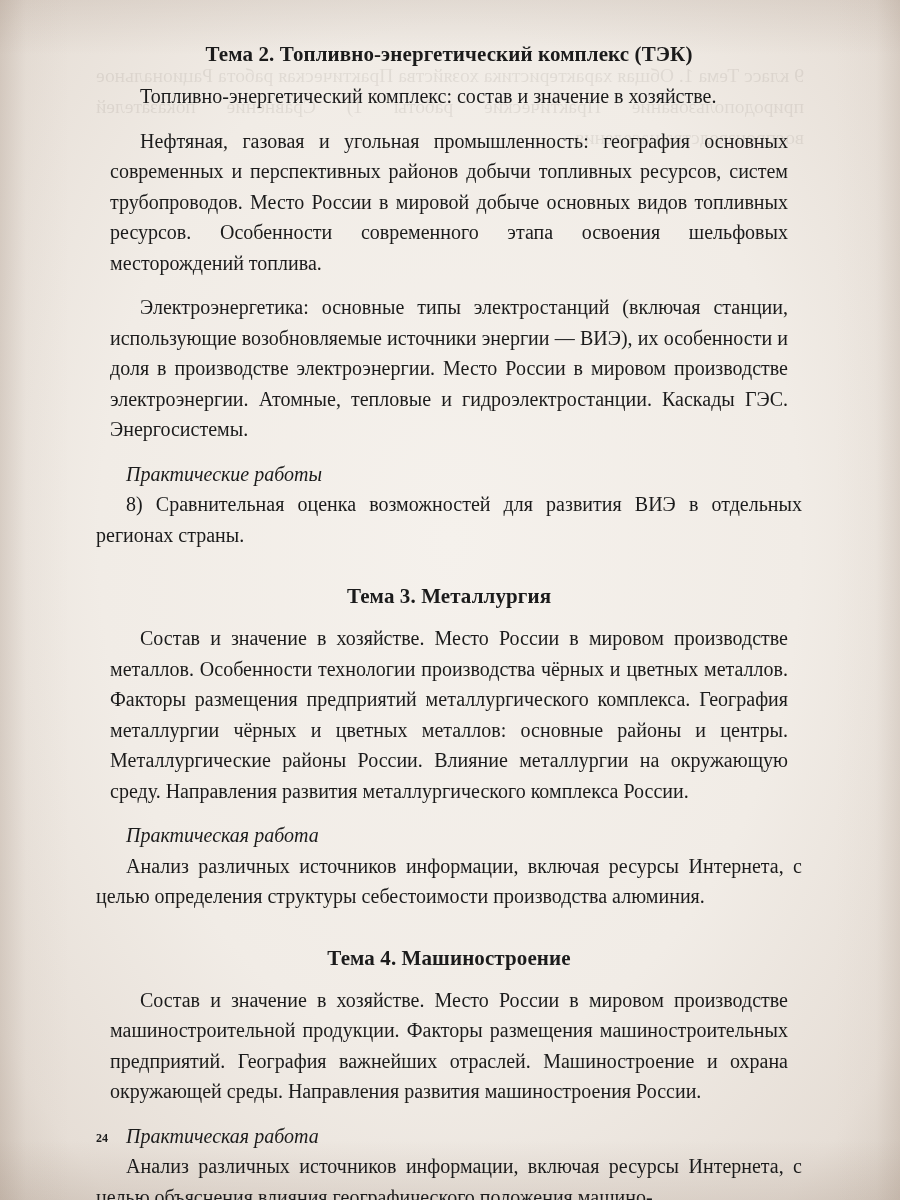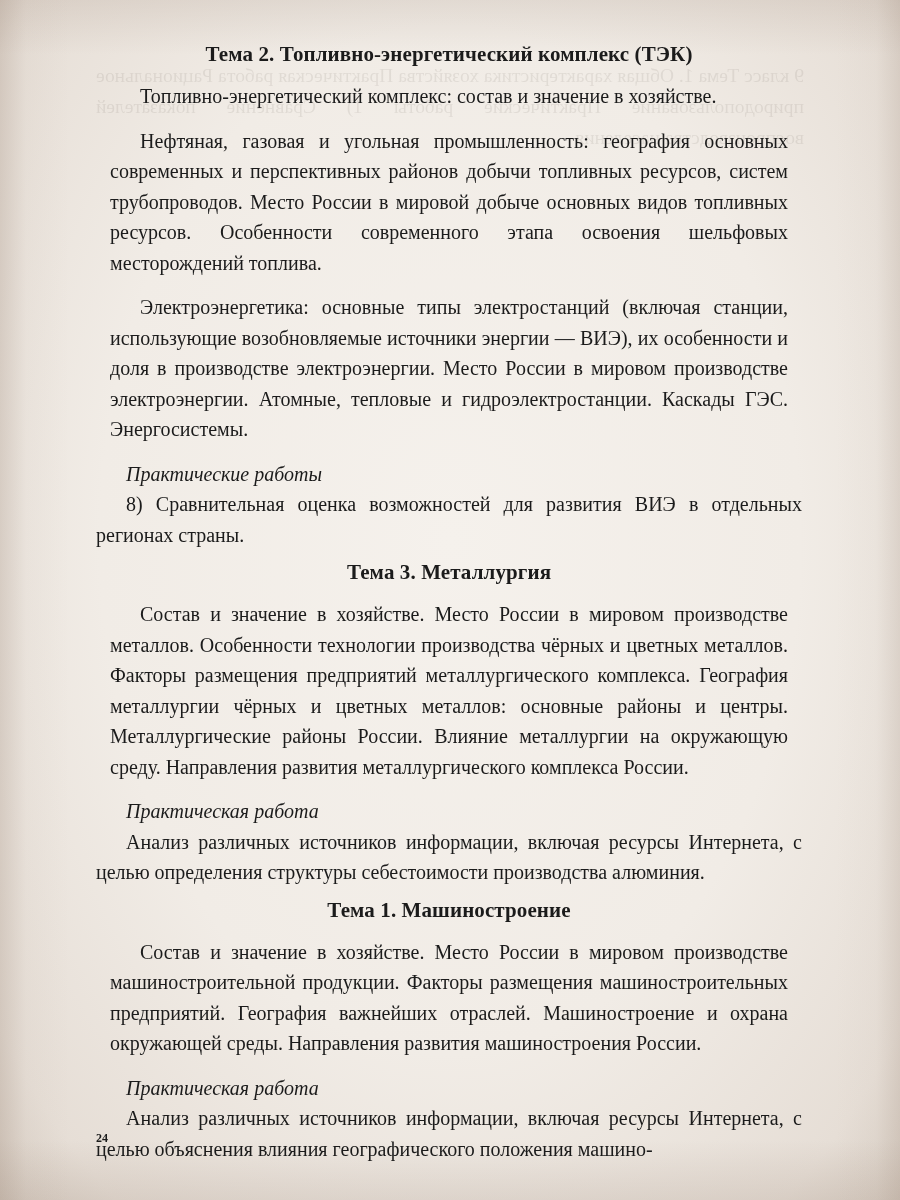--- a/index.html
+++ b/index.html
@@ -57,21 +57,21 @@
     width: 706px;
   }
   h2.theme {
     font-size: 21px;
     font-weight: bold;
     text-align: center;
     margin: 0 0 4px 0;
     letter-spacing: 0.1px;
   }
   h2.theme.spaced {
-    margin-top: 10px;
+    margin-top: 34px;
     margin-bottom: 5px;
   }
   p.body {
     font-size: 20px;
     line-height: 30.5px;
     margin: 14px;
     text-align: justify;
     text-indent: 30px;
     hyphens: manual;
   }
@@ -112,21 +112,21 @@
     <p class="body">Нефтяная, газовая и угольная промышленность: география основных современных и перспективных районов добычи топливных ресурсов, систем трубопроводов. Место России в мировой добыче основных видов топливных ресурсов. Особенности современного этапа освоения шельфовых месторождений топлива.</p>
     <p class="body">Электроэнергетика: основные типы электростанций (включая станции, использующие возобновляемые источники энергии — ВИЭ), их особенности и доля в производстве электроэнергии. Место России в мировом производстве электроэнергии. Атомные, тепловые и гидроэлектростанции. Каскады ГЭС. Энергосистемы.</p>
     <p class="practice">Практические работы</p>
     <p class="listitem">8) Сравнительная оценка возможностей для развития ВИЭ в отдельных регионах страны.</p>
 
     <h2 class="theme spaced">Тема 3. Металлургия</h2>
     <p class="body">Состав и значение в хозяйстве. Место России в мировом производстве металлов. Особенности технологии производства чёрных и цветных металлов. Факторы размещения предприятий металлургического комплекса. География металлургии чёрных и цветных металлов: основные районы и центры. Металлургические районы России. Влияние металлургии на окружающую среду. Направления развития металлургического комплекса России.</p>
     <p class="practice">Практическая работа</p>
     <p class="listitem">Анализ различных источников информации, включая ресурсы Интернета, с целью определения структуры себестоимости производства алюминия.</p>
 
-    <h2 class="theme spaced">Тема 1. Машиностроение</h2>
+    <h2 class="theme spaced">Тема 4. Машиностроение</h2>
     <p class="body">Состав и значение в хозяйстве. Место России в мировом производстве машиностроительной продукции. Факторы размещения машиностроительных предприятий. География важнейших отраслей. Машиностроение и охрана окружающей среды. Направления развития машиностроения России.</p>
     <p class="practice">Практическая работа</p>
     <p class="listitem">Анализ различных источников информации, включая ресурсы Интернета, с целью объяснения влияния географического положения машино-</p>
 
   </div>
 
   <div class="pagenum">24</div>
 </div>
 
 </body></html>

